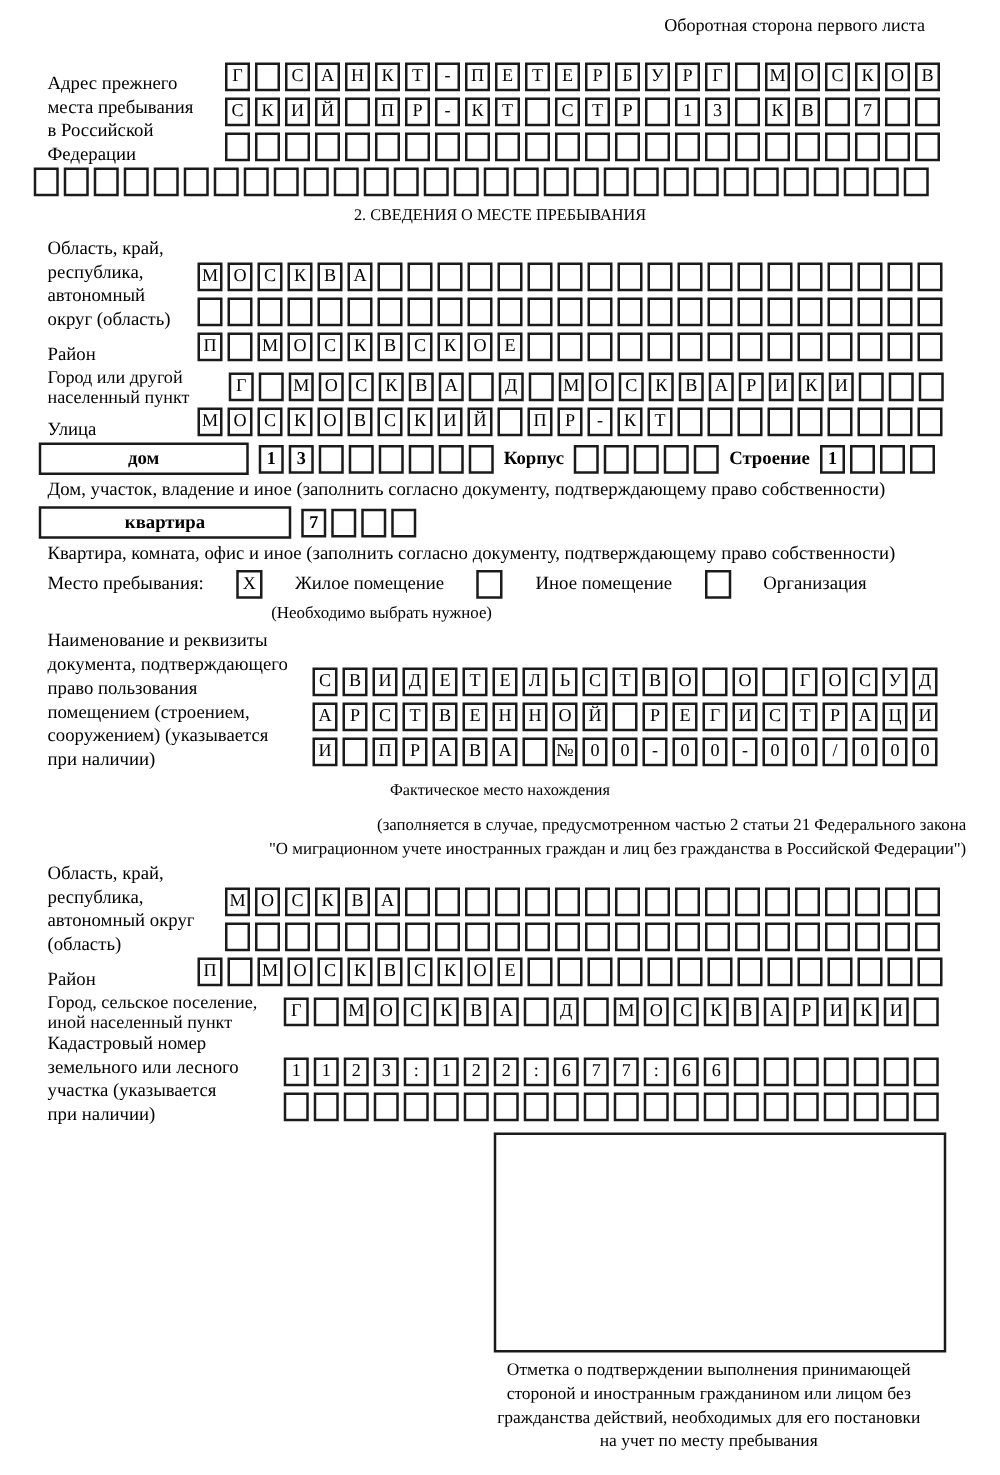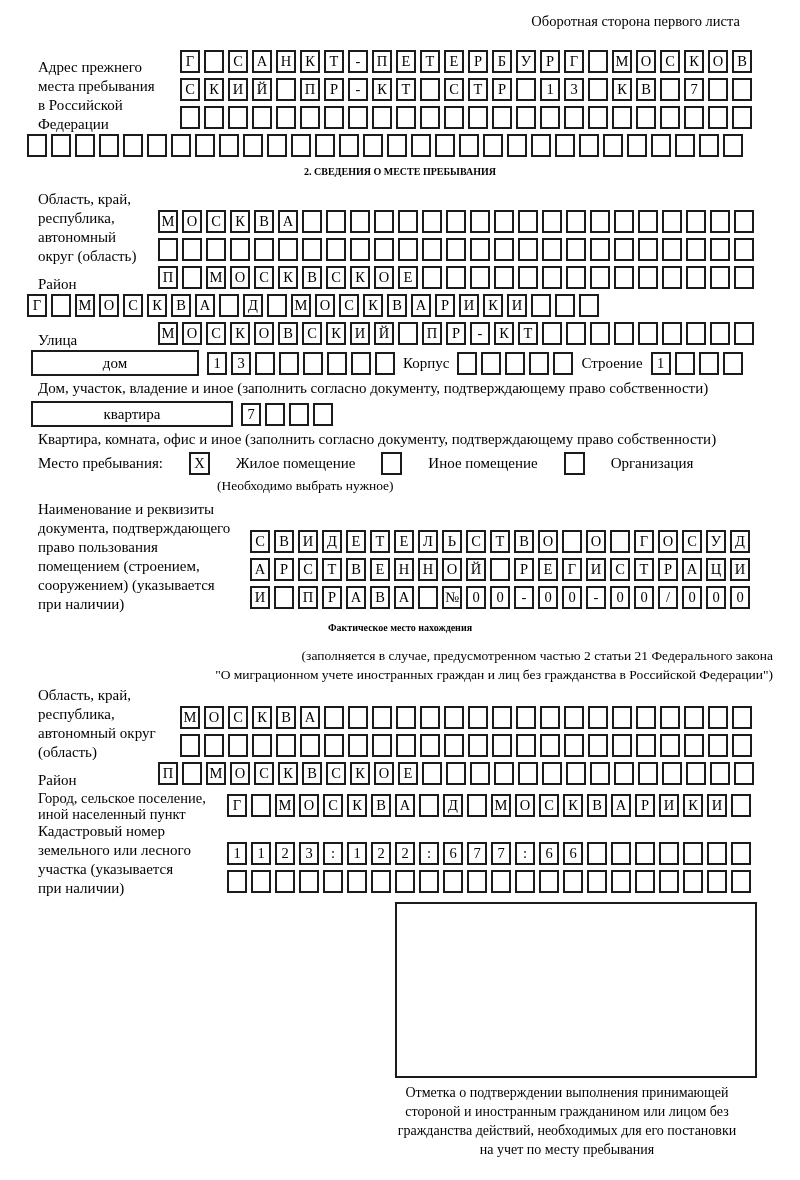--- a/index.html
+++ b/index.html
@@ -14,23 +14,23 @@
   .w153 { flex:0 0 153px; } .w131 { flex:0 0 131px; } .w156 { flex:0 0 156px; }
   .w223 { flex:0 0 223px; } .w200 { flex:0 0 200px; }
 
   .rows { display:flex; flex-direction:column; }
   .boxrow { display:flex; gap:4px; margin-bottom:5px; }
   .cell { box-sizing:border-box; flex:0 0 20px; width:20px; height:23px; border:2px solid #1b1b1b;
           display:flex; align-items:center; justify-content:center; font-size:14.5px; background:#fff; }
   .fullrow { margin-top:0; }
 
   .note { font-size:13px; text-align:center; margin:0 0 2px 0; }
-  .sec-title { font-weight:bold; font-size:10px; line-height:20px; text-align:center; margin:4px 0 8px 0; }
-
-  .house-row { display:flex; align-items:center; gap:8px; margin:0 0 4px 4px; }
+  .sec-title { font-weight:normal; font-size:13px; line-height:20px; text-align:center; margin:4px 0 8px 0; }
+
+  .house-row { display:flex; align-items:center; gap:8px; margin:0 0 4px 4px;font-weight:bold; }
   .wide-box { box-sizing:border-box; border:2px solid #1b1b1b; height:26px; display:flex; align-items:center; justify-content:center; font-size:15px; background:#fff; }
   .wb170 { flex:0 0 168px; } .wb200 { flex:0 0 202px; }
   .inline-label { font-size:15px; white-space:nowrap; }
   .house-row .boxrow { margin-bottom:0; }
   .caption { font-size:15px; line-height:17px; margin:0 0 4px 11px; }
 
   .stay-row { display:flex; align-items:center; gap:26px; font-size:15px; margin:2px 0 2px 11px; }
   .stay-row .cell { flex:0 0 21px; width:21px; }
   .stay-note { font-size:13.5px; line-height:17px; margin:0 0 6px 190px; }
 
@@ -258,20 +258,22 @@
         <span class="cell"></span>
         <span class="cell"></span>
         <span class="cell"></span>
         <span class="cell"></span>
         <span class="cell"></span>
         <span class="cell"></span>
       </div>
   </div>
 
   <div class="field">
+    <div class="flabel tight w156">Город или другой
+населенный пункт</div>
     <div class="boxrow">
         <span class="cell">Г</span>
         <span class="cell"></span>
         <span class="cell">М</span>
         <span class="cell">О</span>
         <span class="cell">С</span>
         <span class="cell">К</span>
         <span class="cell">В</span>
         <span class="cell">А</span>
         <span class="cell"></span>

